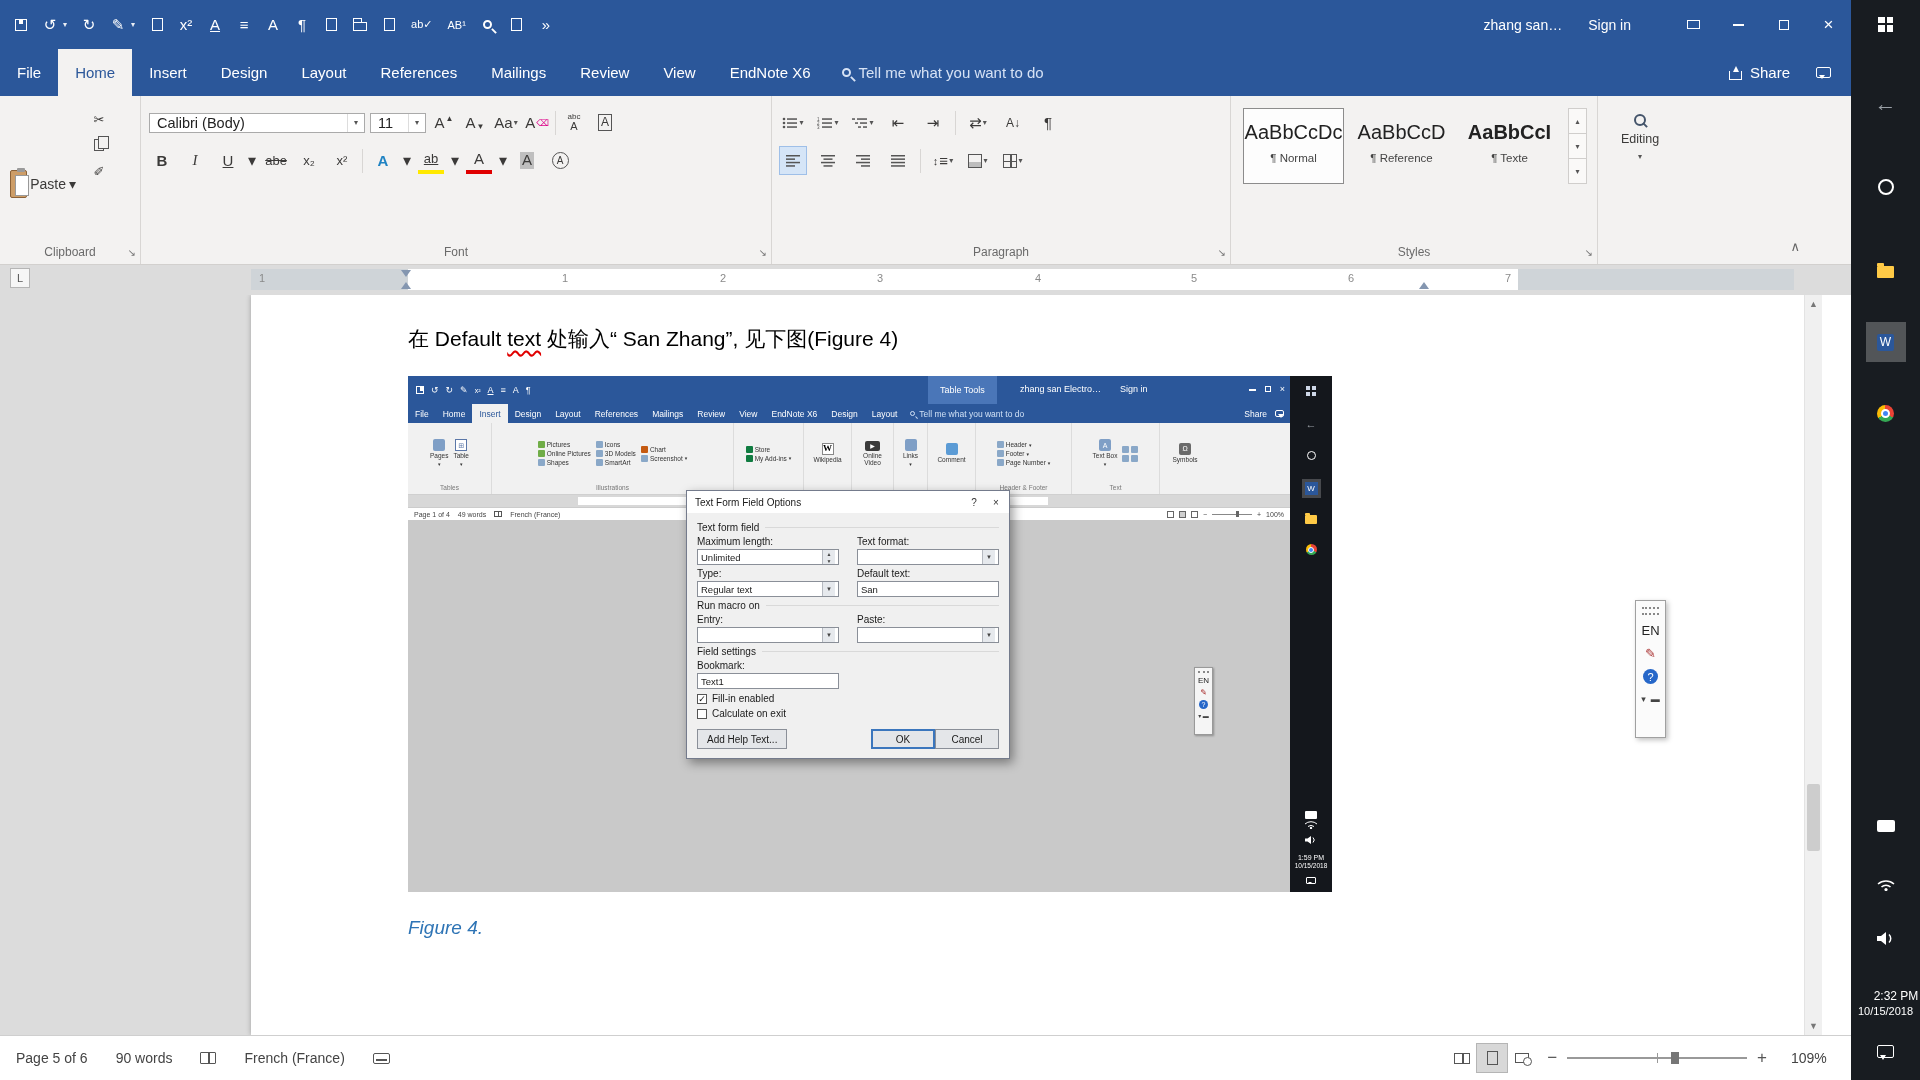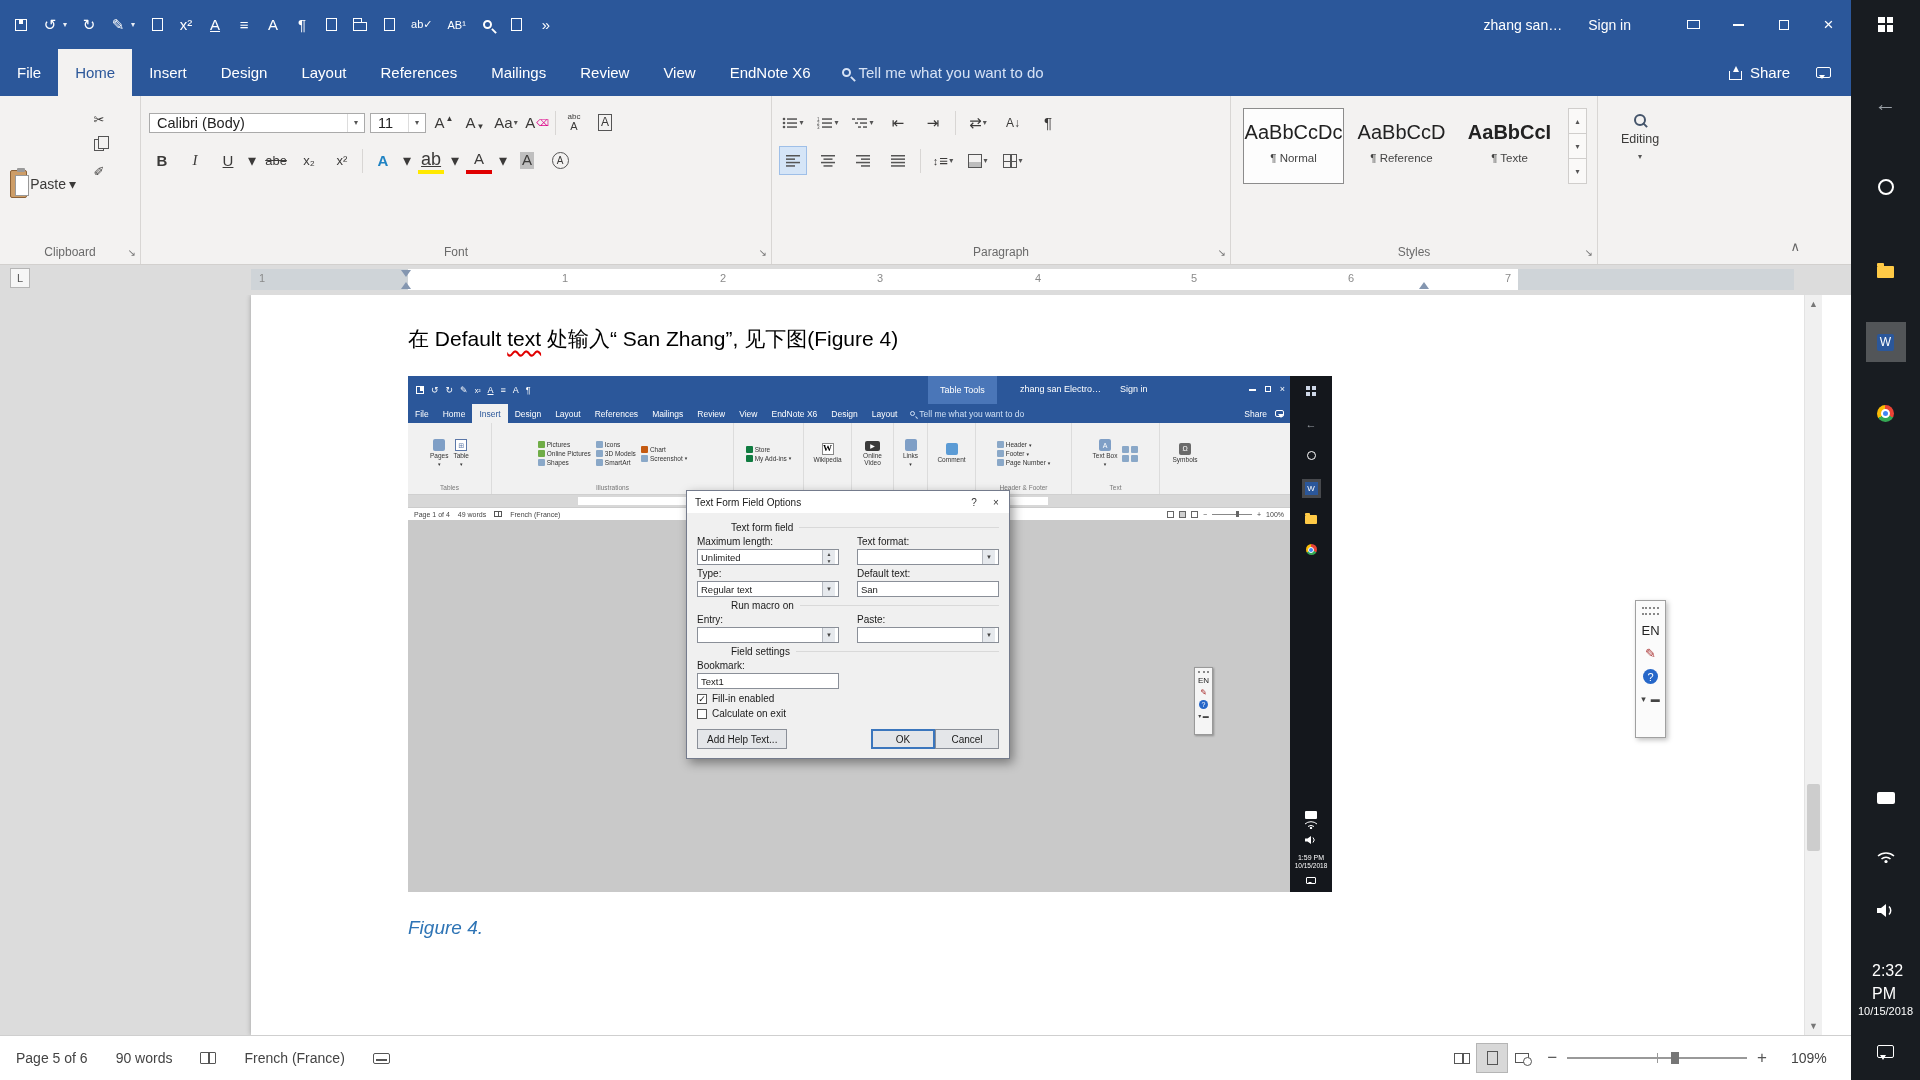--- a/index.html
+++ b/index.html
@@ -195,21 +195,21 @@
   .f-en{position:absolute;left:786px;top:291px;width:19px;height:68px;background:#f5f5f5;border:1px solid #999;box-shadow:1px 1px 2px rgba(0,0,0,.3);z-index:6;display:flex;flex-direction:column;align-items:center;gap:3px;padding-top:3px;font-size:8px;color:#222;}
   .f-en .grip{width:11px;border-top:2px dotted #888;}
   .f-en .pen{color:#a33;font-size:8px;}
   .f-en .q{width:9px;height:9px;border-radius:50%;background:#2667c9;color:#fff;font-size:7px;display:flex;align-items:center;justify-content:center;}
   
   .fdlg{position:absolute;left:278px;top:114px;width:324px;height:269px;background:#f0f0f0;border:1px solid #747b8c;box-shadow:3px 4px 10px rgba(0,0,0,.4);z-index:5;font-size:10px;color:#1a1a1a;}
   .fdlg-tb{height:22px;background:#fff;display:flex;align-items:center;padding:0 2px 0 8px;}
   .fdlg-tb .t{flex:1;font-size:10px;}
   .fdlg-btn{width:22px;height:18px;display:flex;align-items:center;justify-content:center;color:#333;font-size:10px;}
   .fdlg-body{padding:6px 10px 0 10px;}
-  .fsec{display:flex;align-items:center;gap:6px;font-size:10px;margin-top:3px;color:#1a1a1a;margin-left:34px;}
+  .fsec{display:flex;align-items:center;gap:6px;font-size:10px;margin-top:3px;color:#1a1a1a;}
   .fsec::after{content:"";flex:1;border-top:1px solid #d9d9d9;}
   .frow{display:flex;gap:18px;margin-top:3px;}
   .fcolc{width:142px;}
   .flbl{font-size:10px;margin-bottom:2px;}
   .fld{height:16px;background:#fff;border:1px solid #8a8f98;display:flex;align-items:center;padding:0 3px;font-size:9.5px;}
   .fld .ca{margin-left:auto;width:13px;align-self:stretch;background:#e6e9ed;border-left:1px solid #b5b9c0;display:flex;align-items:center;justify-content:center;font-size:6px;color:#444;}
   .fld .spin{margin-left:auto;width:13px;align-self:stretch;display:flex;flex-direction:column;border-left:1px solid #b5b9c0;background:#e6e9ed;}
   .fld .spin i{flex:1;display:flex;align-items:center;justify-content:center;font-size:5px;font-style:normal;color:#444;}
   .fchk{display:flex;align-items:center;gap:5px;margin-top:4px;font-size:10px;}
   .cbx{width:10px;height:10px;border:1px solid #555;background:#fff;display:inline-flex;align-items:center;justify-content:center;font-size:9px;color:#111;}
@@ -250,21 +250,21 @@
   .t-fold{margin-top:57px;width:40px;height:40px;}
   .fold-y{width:17px;height:12px;background:#ffca46;border-radius:1px;position:relative;display:block;}
   .fold-y::before{content:"";position:absolute;left:0;top:-3px;width:7px;height:3px;background:#ffca46;border-radius:1px 1px 0 0;}
   .t-word{margin-top:30px;width:40px;height:40px;background:rgba(255,255,255,.25);}
   .wordbox{width:17px;height:17px;background:#2b579a;color:#fff;font-size:12px;display:flex;align-items:center;justify-content:center;border-radius:2px;}
   .t-chrome{margin-top:31px;width:40px;height:40px;}
   .chrome-c{width:17px;height:17px;border-radius:50%;background:conic-gradient(#ea4335 0 33%,#34a853 0 66%,#fbbc05 0 100%);position:relative;display:block;}
   .chrome-c::after{content:"";position:absolute;inset:4px;background:#4285f4;border:2px solid #fff;border-radius:50%;}
   .t-bot{position:absolute;left:0;right:0;bottom:0;display:flex;flex-direction:column;align-items:center;}
   .slab{width:18px;height:12px;background:#fff;border-radius:2px;}
-  .t-time{font-size:16px;line-height:1.4;text-align:left;margin-left:21px;}
+  .t-time{font-size:12px;line-height:1.4;text-align:left;margin-left:21px;}
   .t-date{font-size:11px;text-align:center;}
   .bubL{width:17px;height:13px;border:1.5px solid #fff;border-radius:2px;position:relative;}
   .bubL::after{content:"";position:absolute;left:2px;bottom:-6px;border:3.5px solid transparent;border-top:5px solid #fff;}
 
   
   .langbar{position:absolute;left:1635px;top:600px;width:31px;height:138px;background:#fbfbfb;border:1px solid #a0a0a0;box-shadow:2px 2px 5px rgba(0,0,0,.25);display:flex;flex-direction:column;align-items:center;gap:8px;padding-top:6px;font-size:13px;color:#222;z-index:25;}
   .langbar .grip{width:17px;border-top:2px dotted #888;margin-bottom:-4px;}
   .langbar .grip2{width:17px;border-top:2px dotted #888;}
   .langbar .pen{color:#a33;font-size:13px;}
   .langbar .q{width:15px;height:15px;border-radius:50%;background:#2667c9;color:#fff;font-size:11px;display:flex;align-items:center;justify-content:center;}
@@ -404,21 +404,21 @@
         <span class="sb" style="font-weight:bold;">B</span>
         <span class="sb" style="font-style:italic;font-family:'Liberation Serif',serif;">I</span>
         <span class="sb u">U</span>
             <span class="dd">▾</span>
         <span class="sb" style="text-decoration:line-through;font-size:13px;">abe</span>
         <span class="sb" style="font-size:13px;">x₂</span>
         <span class="sb" style="font-size:13px;">x²</span>
         <span class="sep-v"></span>
         <span class="sb bluechar">A</span>
             <span class="dd">▾</span>
-        <span class="sb yellowbar" style="font-size:18px;text-decoration:underline;">ab</span>
+        <span class="sb yellowbar" style="font-size:13px;text-decoration:underline;">ab</span>
             <span class="dd">▾</span>
         <span class="sb redbar">A</span>
             <span class="dd">▾</span>
         <span class="sb">
               <span class="shadechar">A</span>
             </span>
         <span class="sb">
               <span class="circ-a">A</span>
             </span>
       </div>

